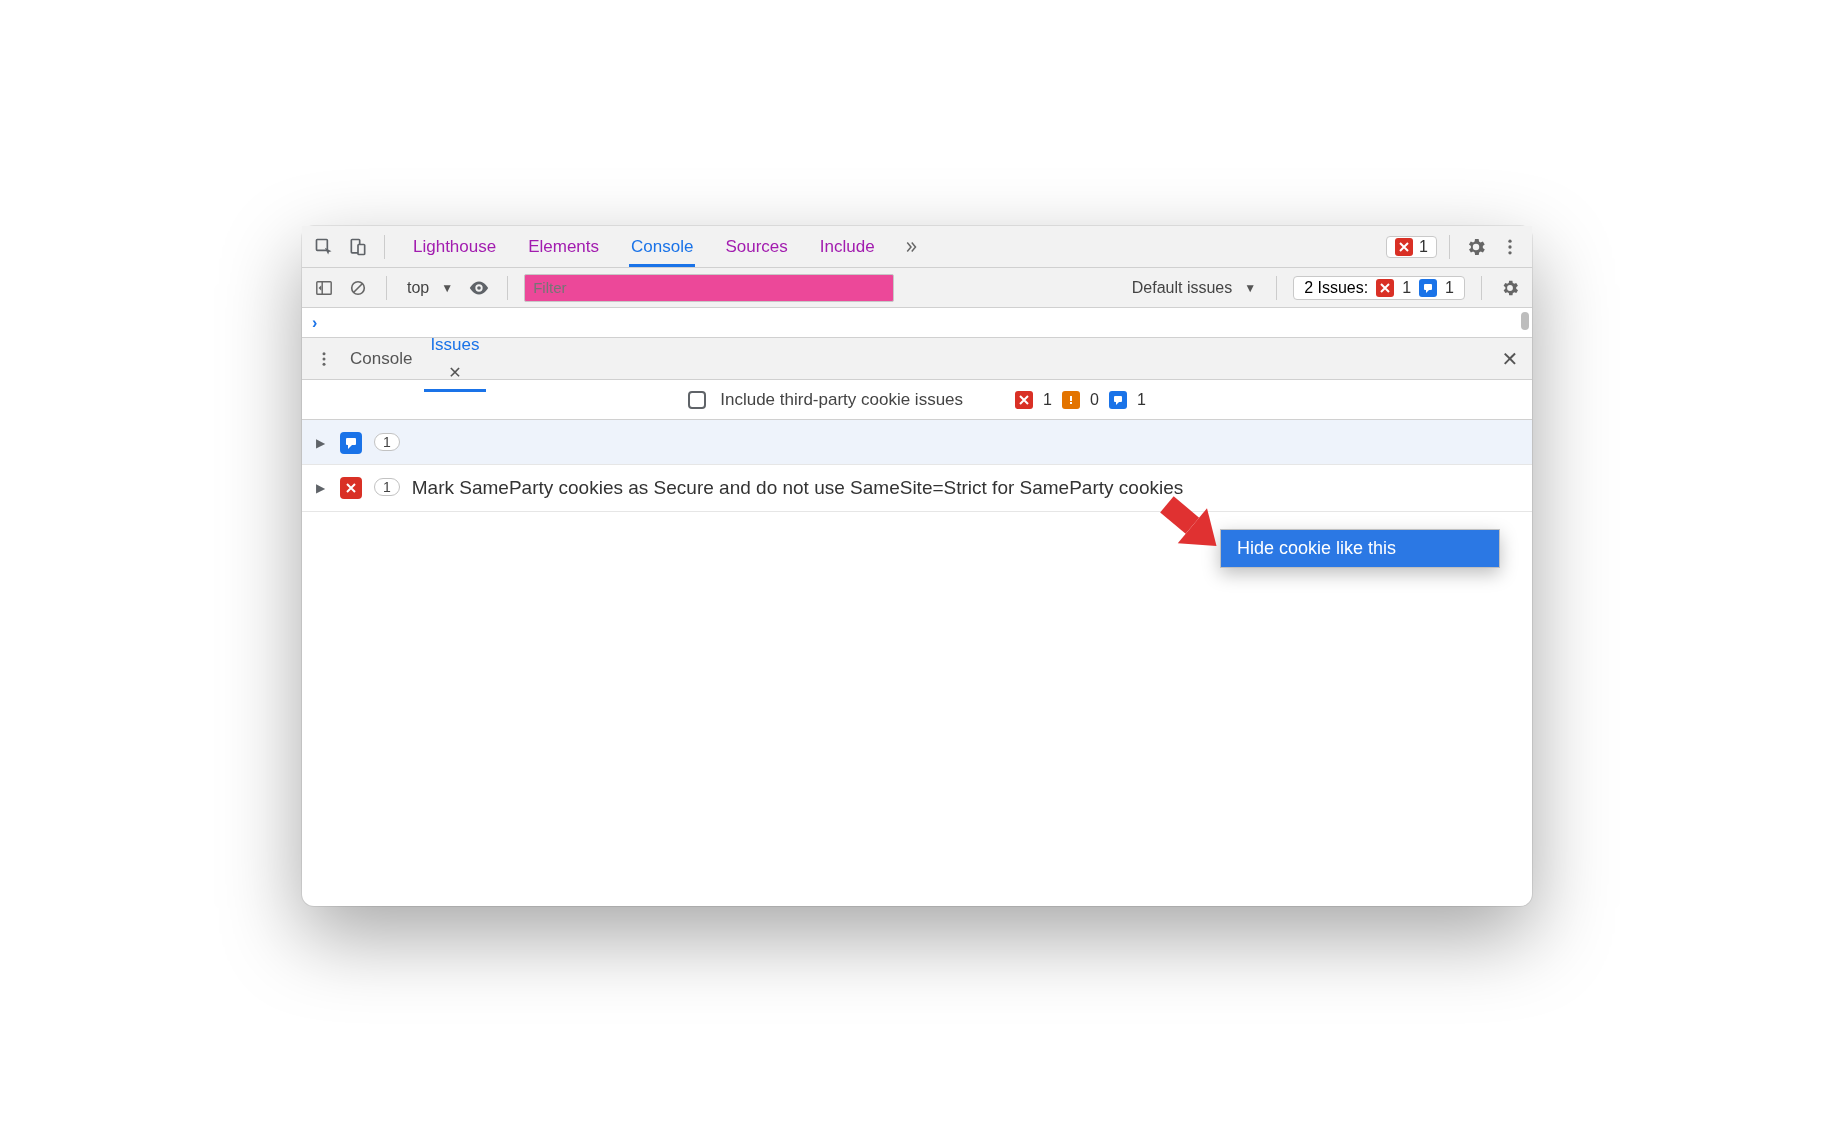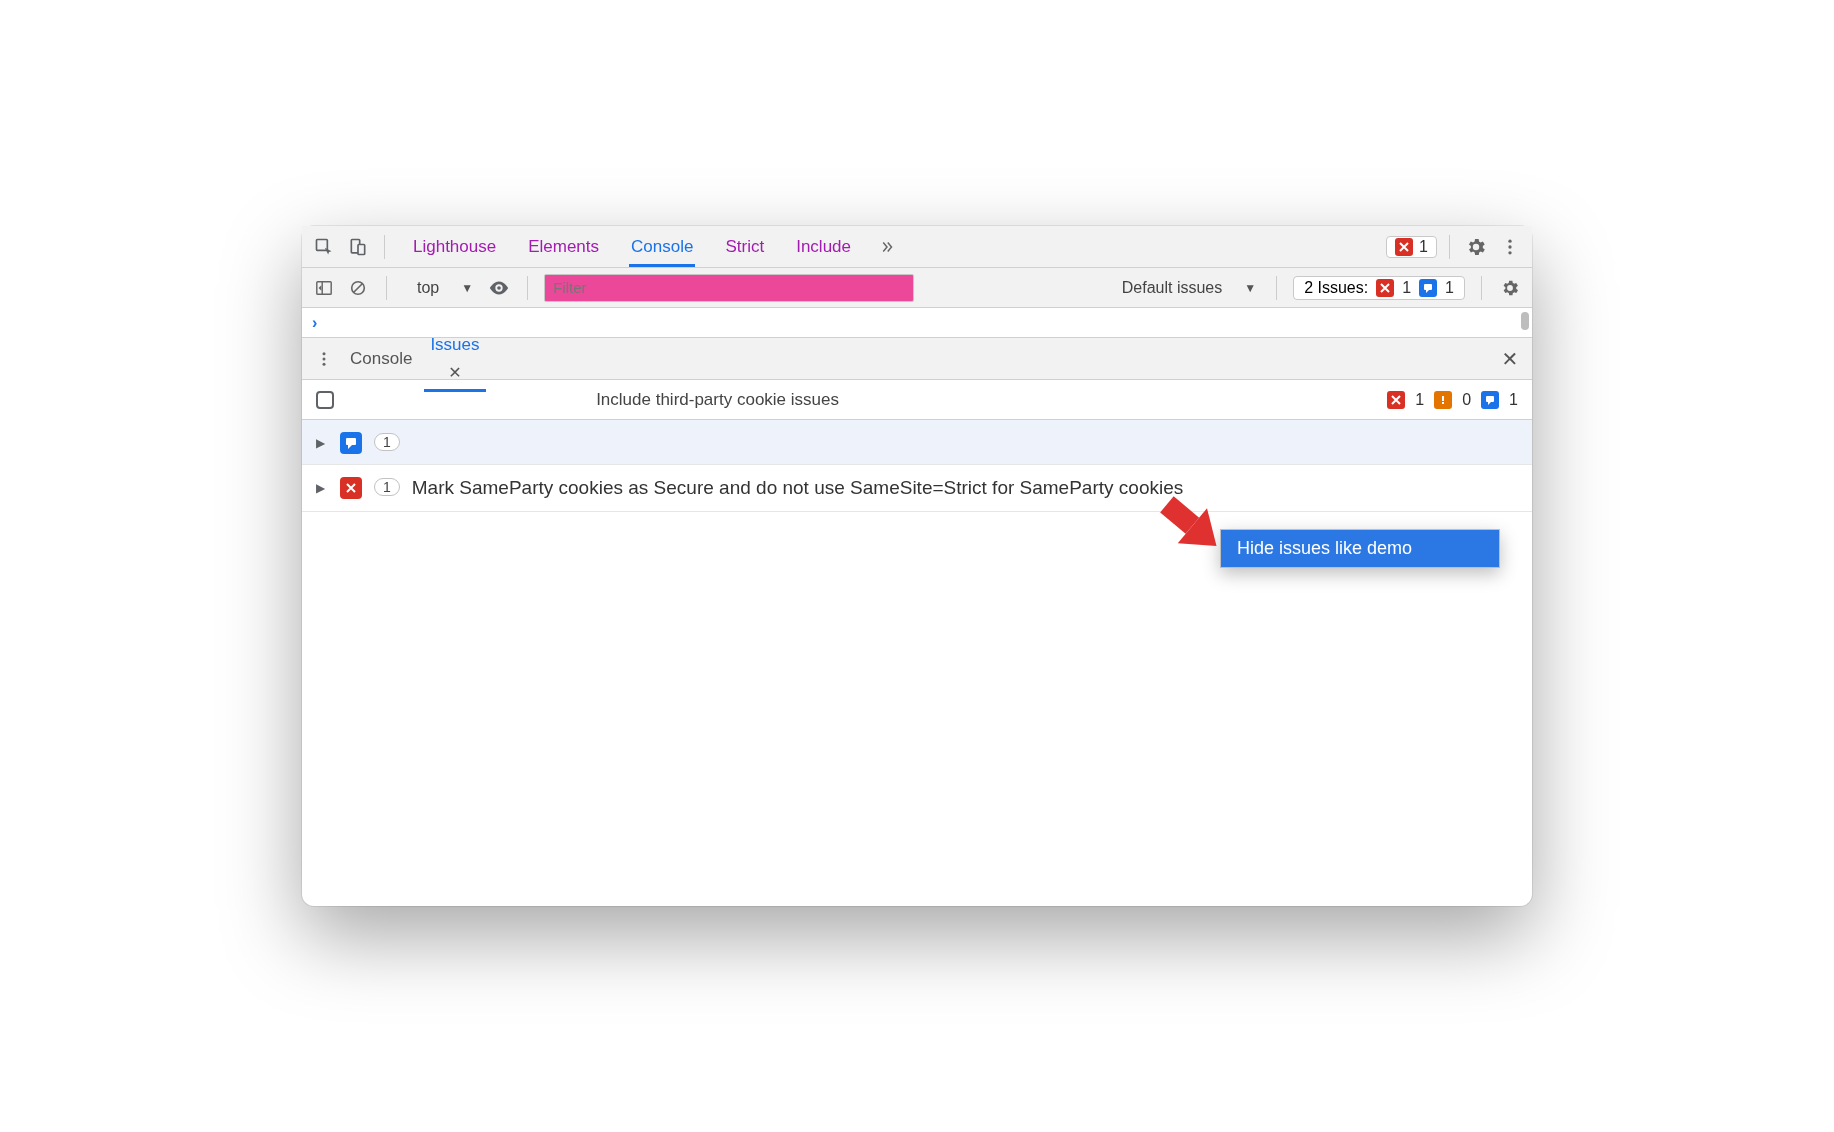--- a/index.html
+++ b/index.html
@@ -71,21 +71,21 @@
 
   .filterbar {
     height: 40px;
     display:flex; align-items:center; gap:10px;
     padding: 0 10px;
     border-bottom:1px solid #d0d0d0;
     background:#f2f2f2;
     font-size:16px;
   }
   .small-iconbtn { width:24px; height:24px; display:flex; align-items:center; justify-content:center; color:#666; }
-  .select { display:flex; align-items:center; gap:22px; color:#444; padding:0 4px;margin-left:10px; }
+  .select { display:flex; align-items:center; gap:12px; color:#444; padding:0 4px; }
   .select .tri { font-size:12px; color:#555; }
   .filter-input {
     flex: 0 0 370px;
     height:28px; border:1px solid #c7c7c7; background:#ec4899; border-radius:2px;
     padding:0 8px; font-size:15px; color:#333;
   }
   .issues-summary { display:flex; align-items:center; gap:8px; border:1px solid #c9c9c9; border-radius:4px; padding:2px 10px; background:#fff; }
   .cnt { font-size:16px; color:#333; }
 
   .console-body { height:30px; background:#fff; border-bottom:1px solid #d0d0d0; display:flex; align-items:center; padding:0 10px; position:relative; }
@@ -96,21 +96,21 @@
     height: 42px; display:flex; align-items:center; padding:0 8px;
     border-bottom:1px solid #d0d0d0; background:#f2f2f2; font-size:17px;
     gap: 6px;
   }
   .drawer-tabs .dtab { color:#555; padding:8px 6px; display:flex; align-items:center; gap:8px; position:relative; }
   .drawer-tabs .dtab.active { color:#1a73e8;flex-direction:column; }
   .drawer-tabs .dtab.active::after { content:""; position:absolute; left:0; right:0; bottom:-2px; height:3px; background:#1a73e8; }
   .dtab .close { color:#555; font-size:16px; }
 
   .issues-toolbar {
-    height:40px; display:flex; align-items:center; justify-content:space-between;
+    height:40px; display:flex; align-items:center; justify-content:center;
     gap:14px; padding:0 14px; border-bottom:1px solid #d0d0d0; background:#fff; font-size:17px;
   }
   .checkbox { width:18px; height:18px; border:2px solid #5f6368; border-radius:4px; background:#fff; }
   .counts { display:flex; align-items:center; gap:10px; }
 
   .issues-list { background:#fff; position:relative; }
   .issue-row { display:flex; align-items:flex-start; gap:12px; padding:10px 14px; border-bottom:1px solid #e6e6e6; font-size:19px; color:#333; }
   .issue-row.sel { background:#eef3fb; }
   .disclosure { color:#5f6368; font-size:12px; margin-top:6px; width:12px; }
   .row-icon { width:22px; height:22px; border-radius:4px; display:flex; align-items:center; justify-content:center; margin-top:2px; }
@@ -152,21 +152,21 @@
       <svg viewBox="0 0 24 24" width="20" height="20" fill="none" stroke="currentColor" stroke-width="2">
         <rect x="4" y="3" width="10" height="16" rx="1"></rect>
           <rect x="12" y="9" width="8" height="12" rx="1" fill="#f2f2f2"></rect>
       </svg>
     </div>
     <div class="divider"></div>
     <div class="tabs">
       <div class="tab">Lighthouse</div>
       <div class="tab">Elements</div>
       <div class="tab active">Console</div>
-      <div class="tab">Strict</div>
+      <div class="tab">Sources</div>
       <div class="tab">Include</div>
     </div>
     <div class="iconbtn chevrons" style="margin-left:14px;">
       <svg viewBox="0 0 24 24" width="18" height="18" fill="none" stroke="currentColor" stroke-width="2">
           <path d="M7 6l5 6-5 6"></path>
           <path d="M13 6l5 6-5 6"></path>
         </svg>
     </div>
     <div class="spacer"></div>
     <div class="badge-pill">
@@ -318,21 +318,21 @@
         <svg viewBox="0 0 12 12" width="12" height="12">
             <path d="M2 2 L10 10 M10 2 L2 10" stroke="#fff" stroke-width="2"></path>
           </svg>
       </span>
       <span class="count-pill">1</span>
       <span class="issue-text">Mark SameParty cookies as Secure and do not use SameSite=Strict for SameParty cookies</span>
     </div>
   </div>
 
   <div class="context-menu">
-    <div class="context-item">Hide issues like demo</div>
+    <div class="context-item">Hide cookie like this</div>
   </div>
 
   <div class="pointer-arrow">
     <svg viewBox="0 0 100 80">
       <g transform="rotate(40 50 40)">
         <rect x="18" y="30" width="38" height="24" fill="#e03131"></rect>
         <polygon points="56,16 92,42 56,68" fill="#e03131"></polygon>
       </g>
     </svg>
   </div>

